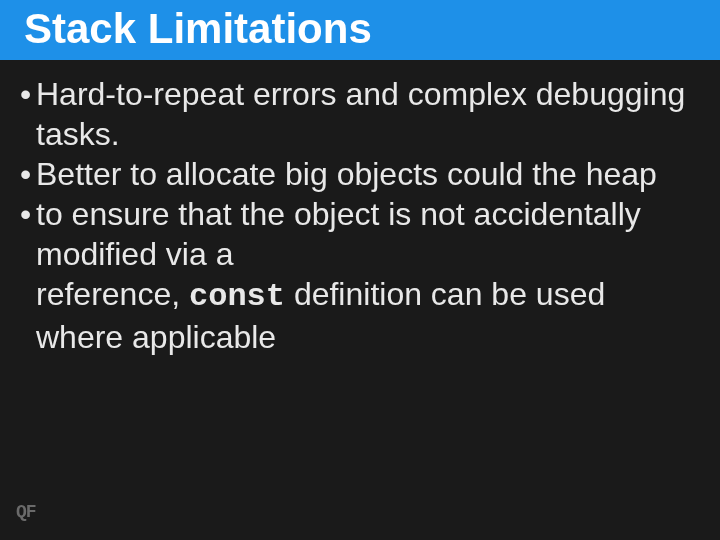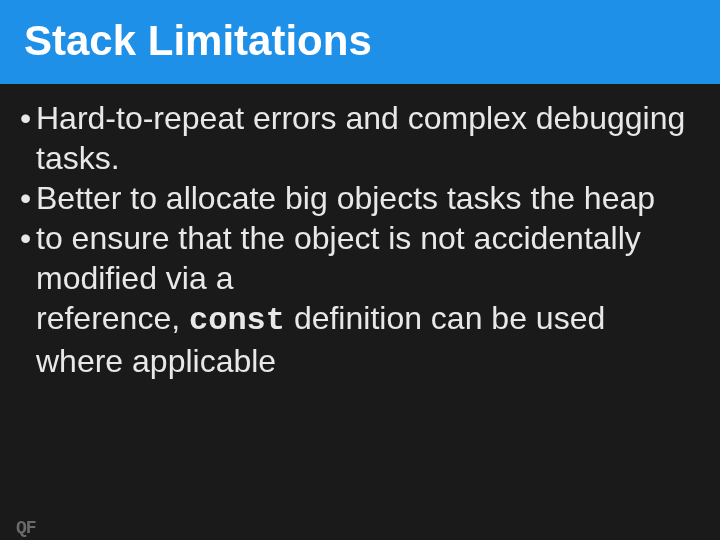--- a/index.html
+++ b/index.html
@@ -5,21 +5,21 @@
   * { margin: 0; padding: 0; box-sizing: border-box; }
   html, body { width: 720px; height: 540px; overflow: hidden; }
   body {
     background: #1a1a1a;
     font-family: Arial, Helvetica, sans-serif;
     position: relative;
   }
   .header {
     background: #1e90e8;
     padding: 8px 0 10px 24px;
-    height: 84px;
+    height: 60px;
     display: flex;
     align-items: center;
   }
   .header h1 {
     color: #ffffff;
     font-size: 42px;
     font-weight: bold;
     letter-spacing: 0px;
   }
   .content {
@@ -44,37 +44,37 @@
     top: 0;
   }
   .code-word {
     font-family: "Courier New", Courier, monospace;
     font-weight: bold;
     text-align: right;
   }
   .footer-mark {
     position: absolute;
     left: 16px;
-    bottom: 2px;
+    bottom: 18px;
     color: #6a6a6a;
     font-family: "Courier New", monospace;
     font-size: 18px;
     font-weight: bold;
     letter-spacing: -1px;
   }
 </style>
 </head>
 <body>
 
 <div class="header">
   <h1>Stack Limitations</h1>
 </div>
 
 <div class="content">
   <ul class="bullet-list">
     <li>Hard-to-repeat errors and complex debugging tasks.</li>
-    <li>Better to allocate big objects tasks the heap</li>
+    <li>Better to allocate big objects could the heap</li>
     <li><span style="white-space:pre-line">to ensure that the object is not accidentally modified via a
 reference, </span><span class="code-word">const</span><span> definition can be used where applicable</span></li>
   </ul>
 </div>
 
 <div class="footer-mark">QF</div>
 
 </body></html>

